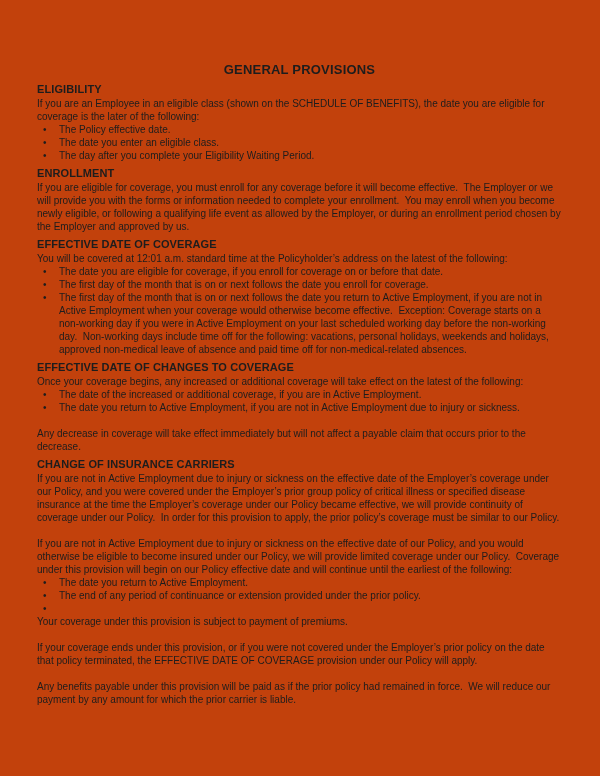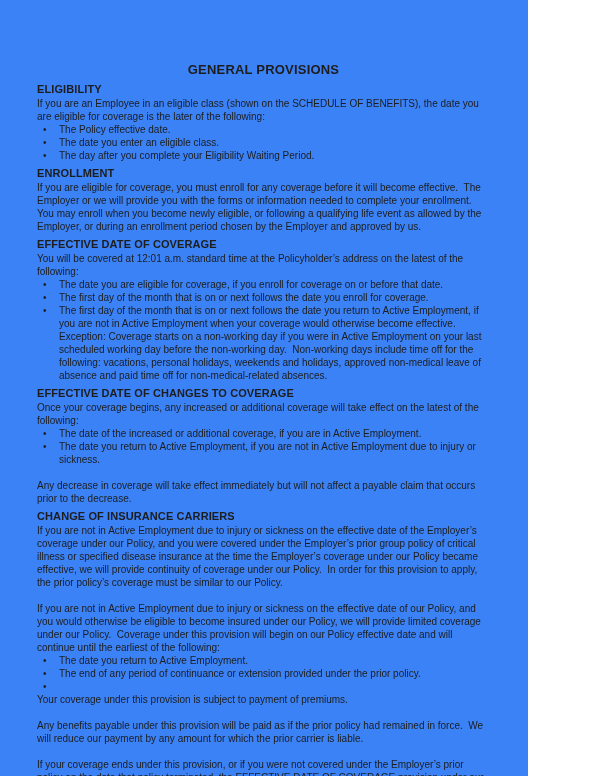--- a/index.html
+++ b/index.html
@@ -5,23 +5,23 @@
   * { margin: 0; padding: 0; box-sizing: border-box; }
   html, body { width: 600px; height: 776px; }
   body {
     background: #ffffff;
     font-family: "Liberation Sans", "DejaVu Sans", sans-serif;
     color: #1d1d1d;
     -webkit-font-smoothing: antialiased;
   }
   .page {
     position: relative;
-    width: 528px;
+    width: 600px;
     height: 776px;
-    background: #3b82f6;
+    background: #c2410c;
     padding: 62px 38px 0 37px;
     overflow: hidden;
   }
   .doc-title {
     text-align: center;
     font-size: 13px;
     line-height: 16px;
     font-weight: bold;
     letter-spacing: 0.2px;
   }
@@ -108,22 +108,22 @@
       <section class="section">
         <h2 class="heading">CHANGE OF INSURANCE CARRIERS</h2>
         <p class="para"><span>If you are not in Active Employment due to injury or sickness on the effective date of the Employer’s coverage under our Policy, and you were covered under the Employer’s prior group policy of critical illness or specified disease insurance at the time the Employer’s coverage under our Policy became effective, we will provide continuity of coverage under our Policy.  In order for this provision to apply, the prior policy’s coverage must be similar to our Policy.</span></p>
         <p class="para spaced"><span>If you are not in Active Employment due to injury or sickness on the effective date of our Policy, and you would otherwise be eligible to become insured under our Policy, we will provide limited coverage under our Policy.  Coverage under this provision will begin on our Policy effective date and will continue until the earliest of the following:</span></p>
         <ul class="bullets">
           <li><span class="marker">•</span><span>The date you return to Active Employment.</span></li>
           <li><span class="marker">•</span><span>The end of any period of continuance or extension provided under the prior policy.</span></li>
           <li><span class="marker">•</span></li>
         </ul>
         <p class="para spaced"><span>Your coverage under this provision is subject to payment of premiums.</span></p>
+        <p class="para spaced"><span>If your coverage ends under this provision, or if you were not covered under the Employer’s prior policy on the date that policy terminated, the EFFECTIVE DATE OF COVERAGE provision under our Policy will apply.</span></p>
         <p class="para spaced"><span>Any benefits payable under this provision will be paid as if the prior policy had remained in force.  We will reduce our payment by any amount for which the prior carrier is liable.</span></p>
-        <p class="para spaced"><span>If your coverage ends under this provision, or if you were not covered under the Employer’s prior policy on the date that policy terminated, the EFFECTIVE DATE OF COVERAGE provision under our Policy will apply.</span></p>
       </section>
     </div>
 
   <div class="footer">
     <span class="footer-left">RL-CI4-CERT2-20-IN</span>
     <span class="footer-center">14</span>
     <span class="footer-right">D12969 (11/25)</span>
   </div>
 </div>
 

